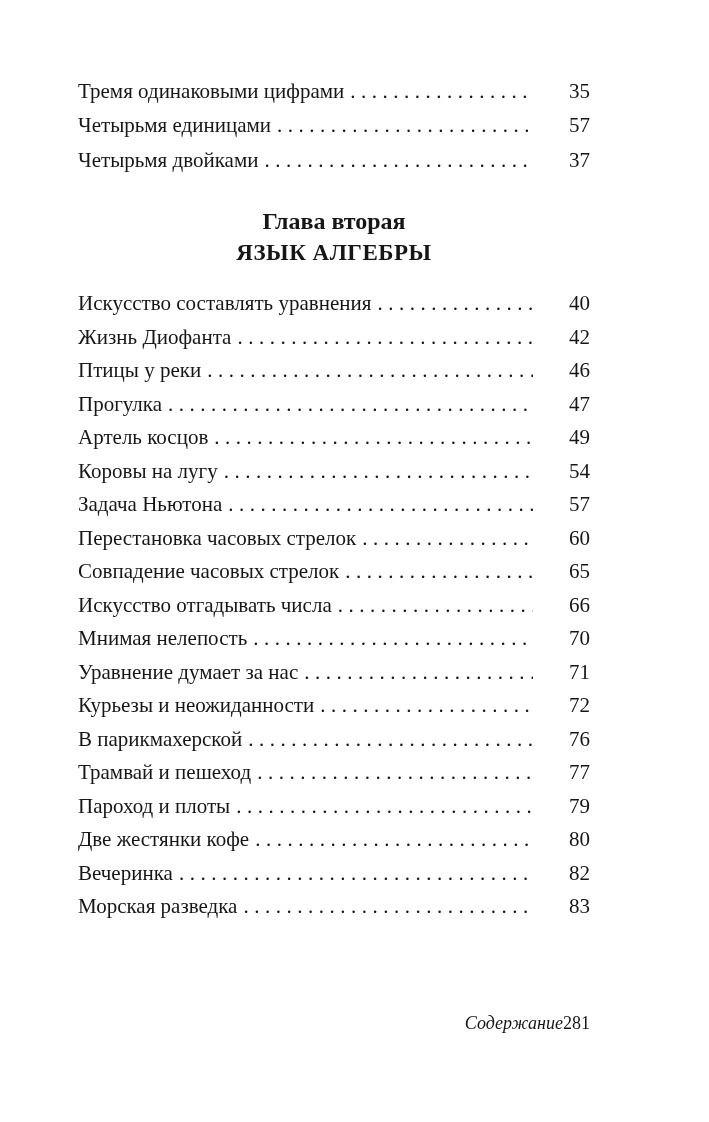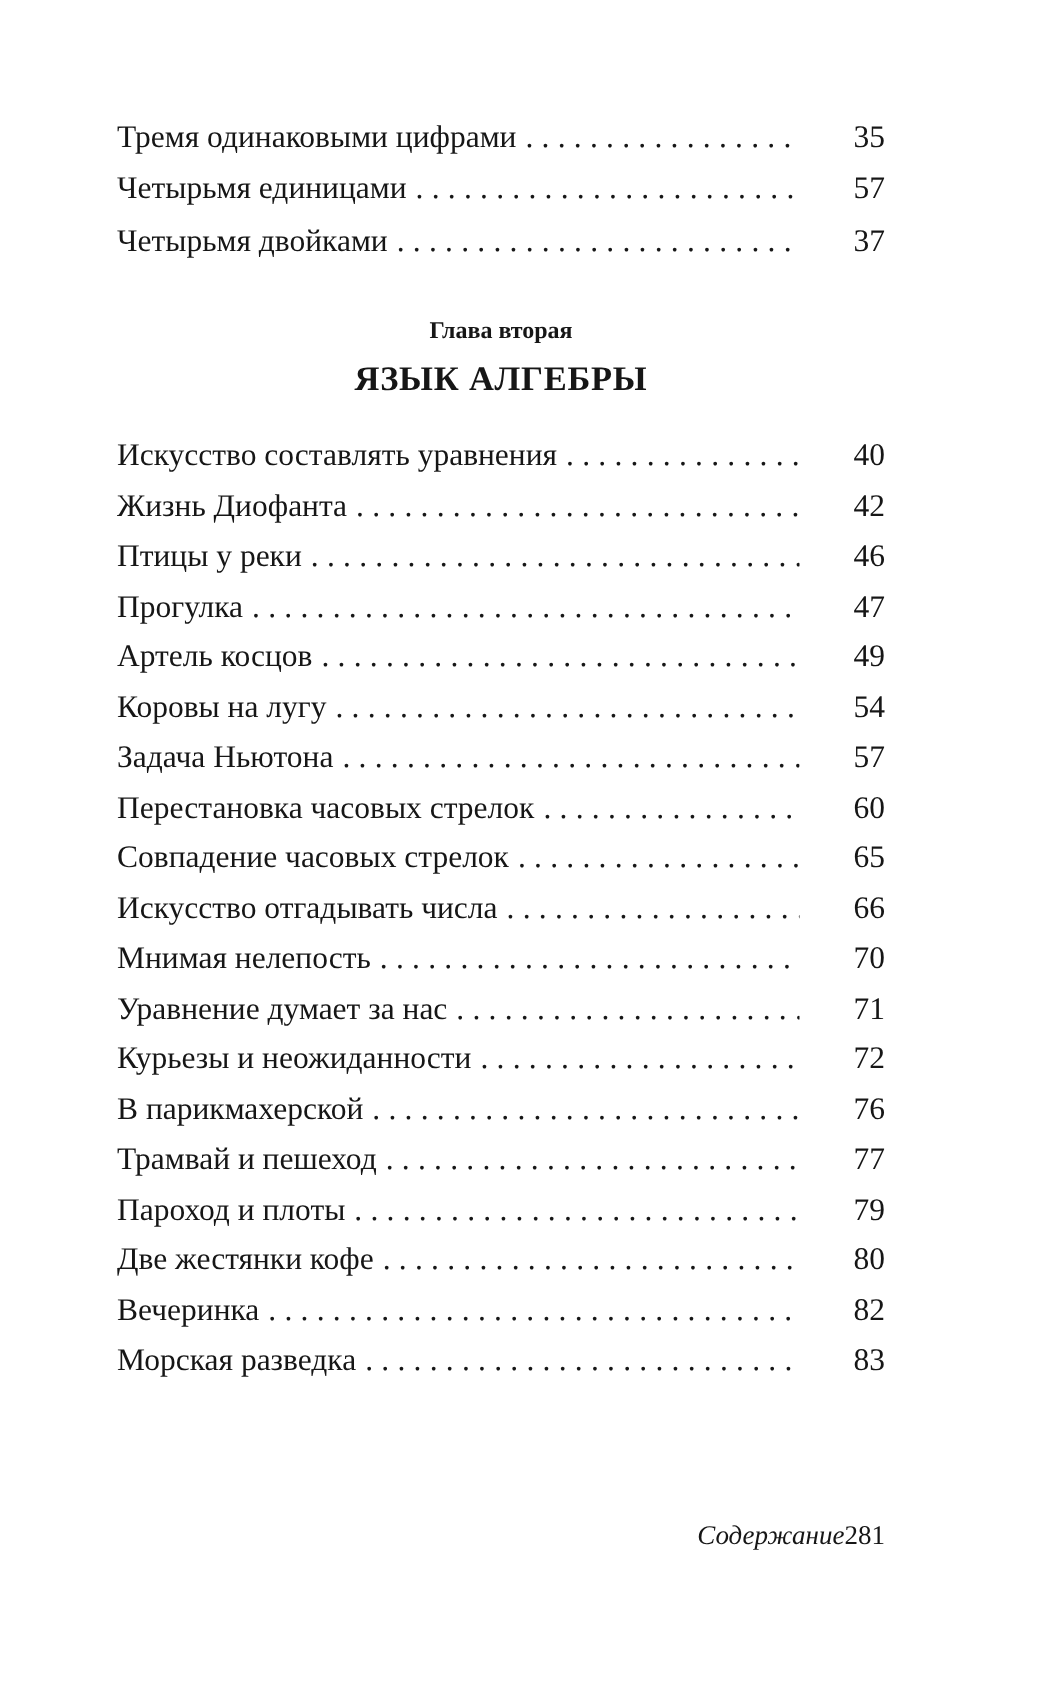--- a/index.html
+++ b/index.html
@@ -40,21 +40,21 @@
   }
   .pagenum {
     flex: 0 0 auto;
     min-width: 26px;
     text-align: right;
     margin-left: 24px;
   }
   .chapter-kicker {
     margin-top: 31px;
     text-align: center;
-    font-size: 16px;
+    font-size: 24px;
     font-weight: bold;
     line-height: 26px;
   }
   .chapter-title {
     margin-top: 4px;
     text-align: center;
     font-size: 23px;
     font-weight: bold;
     line-height: 30px;
     letter-spacing: 0.5px;

